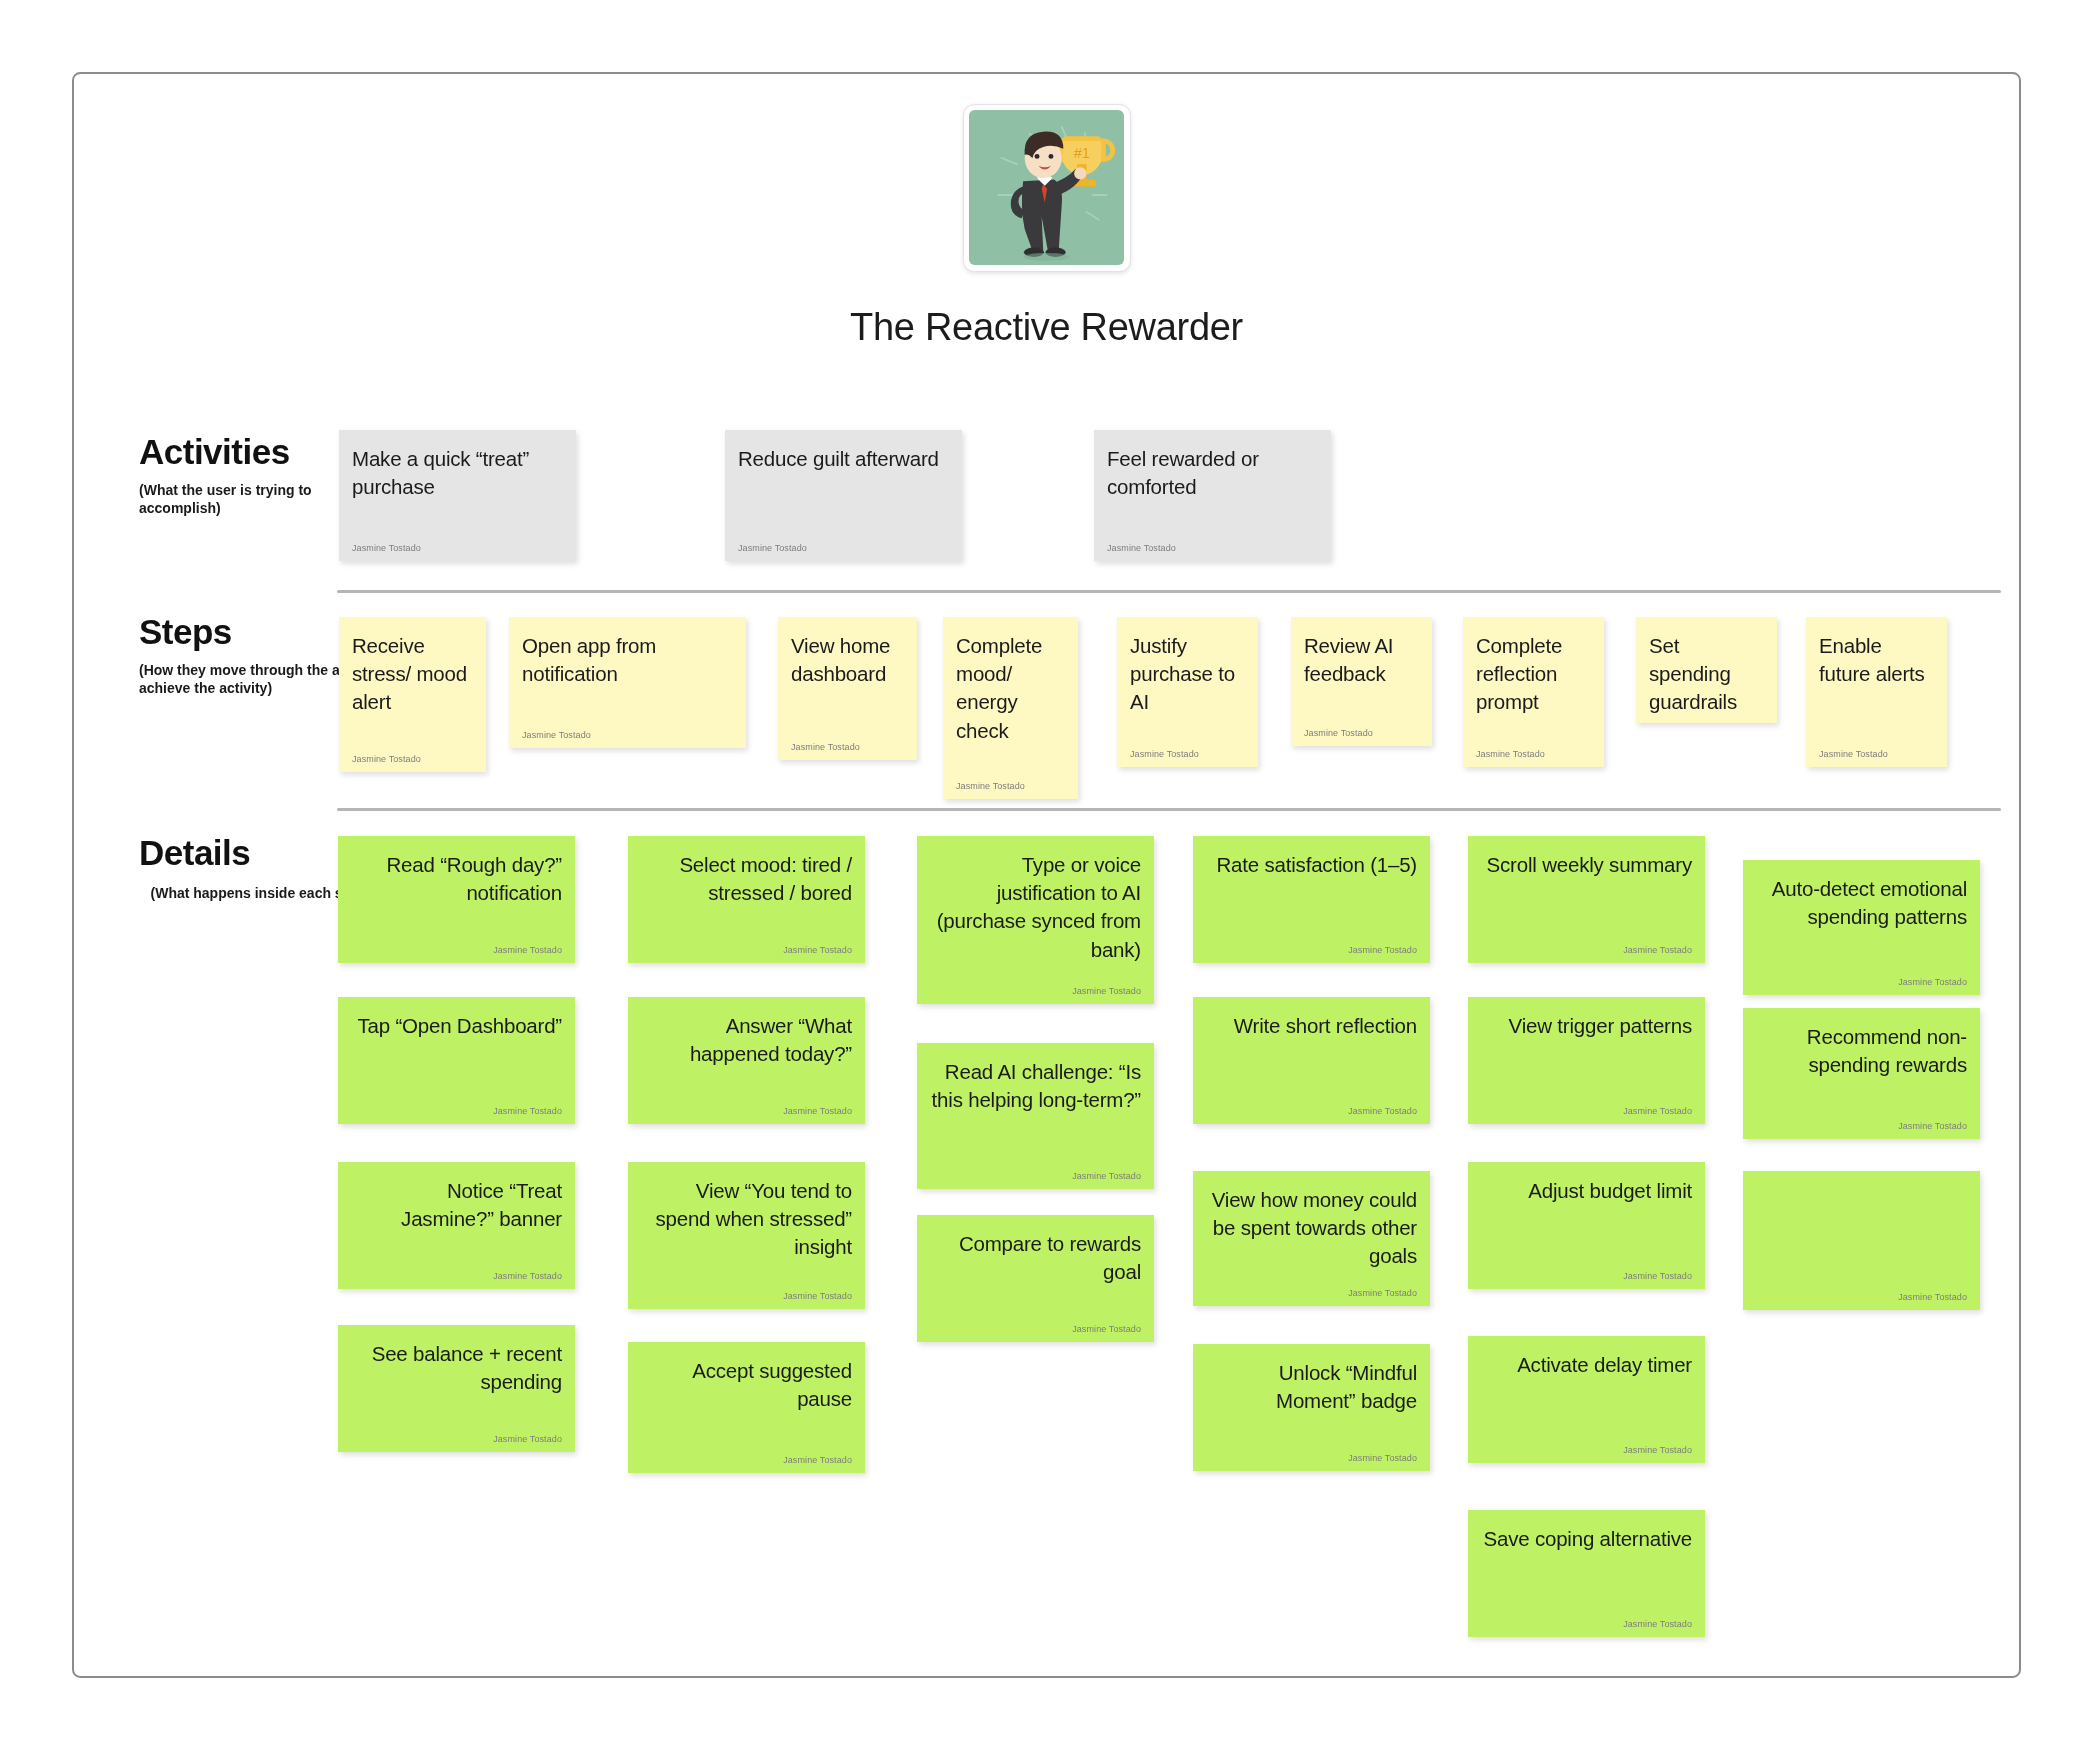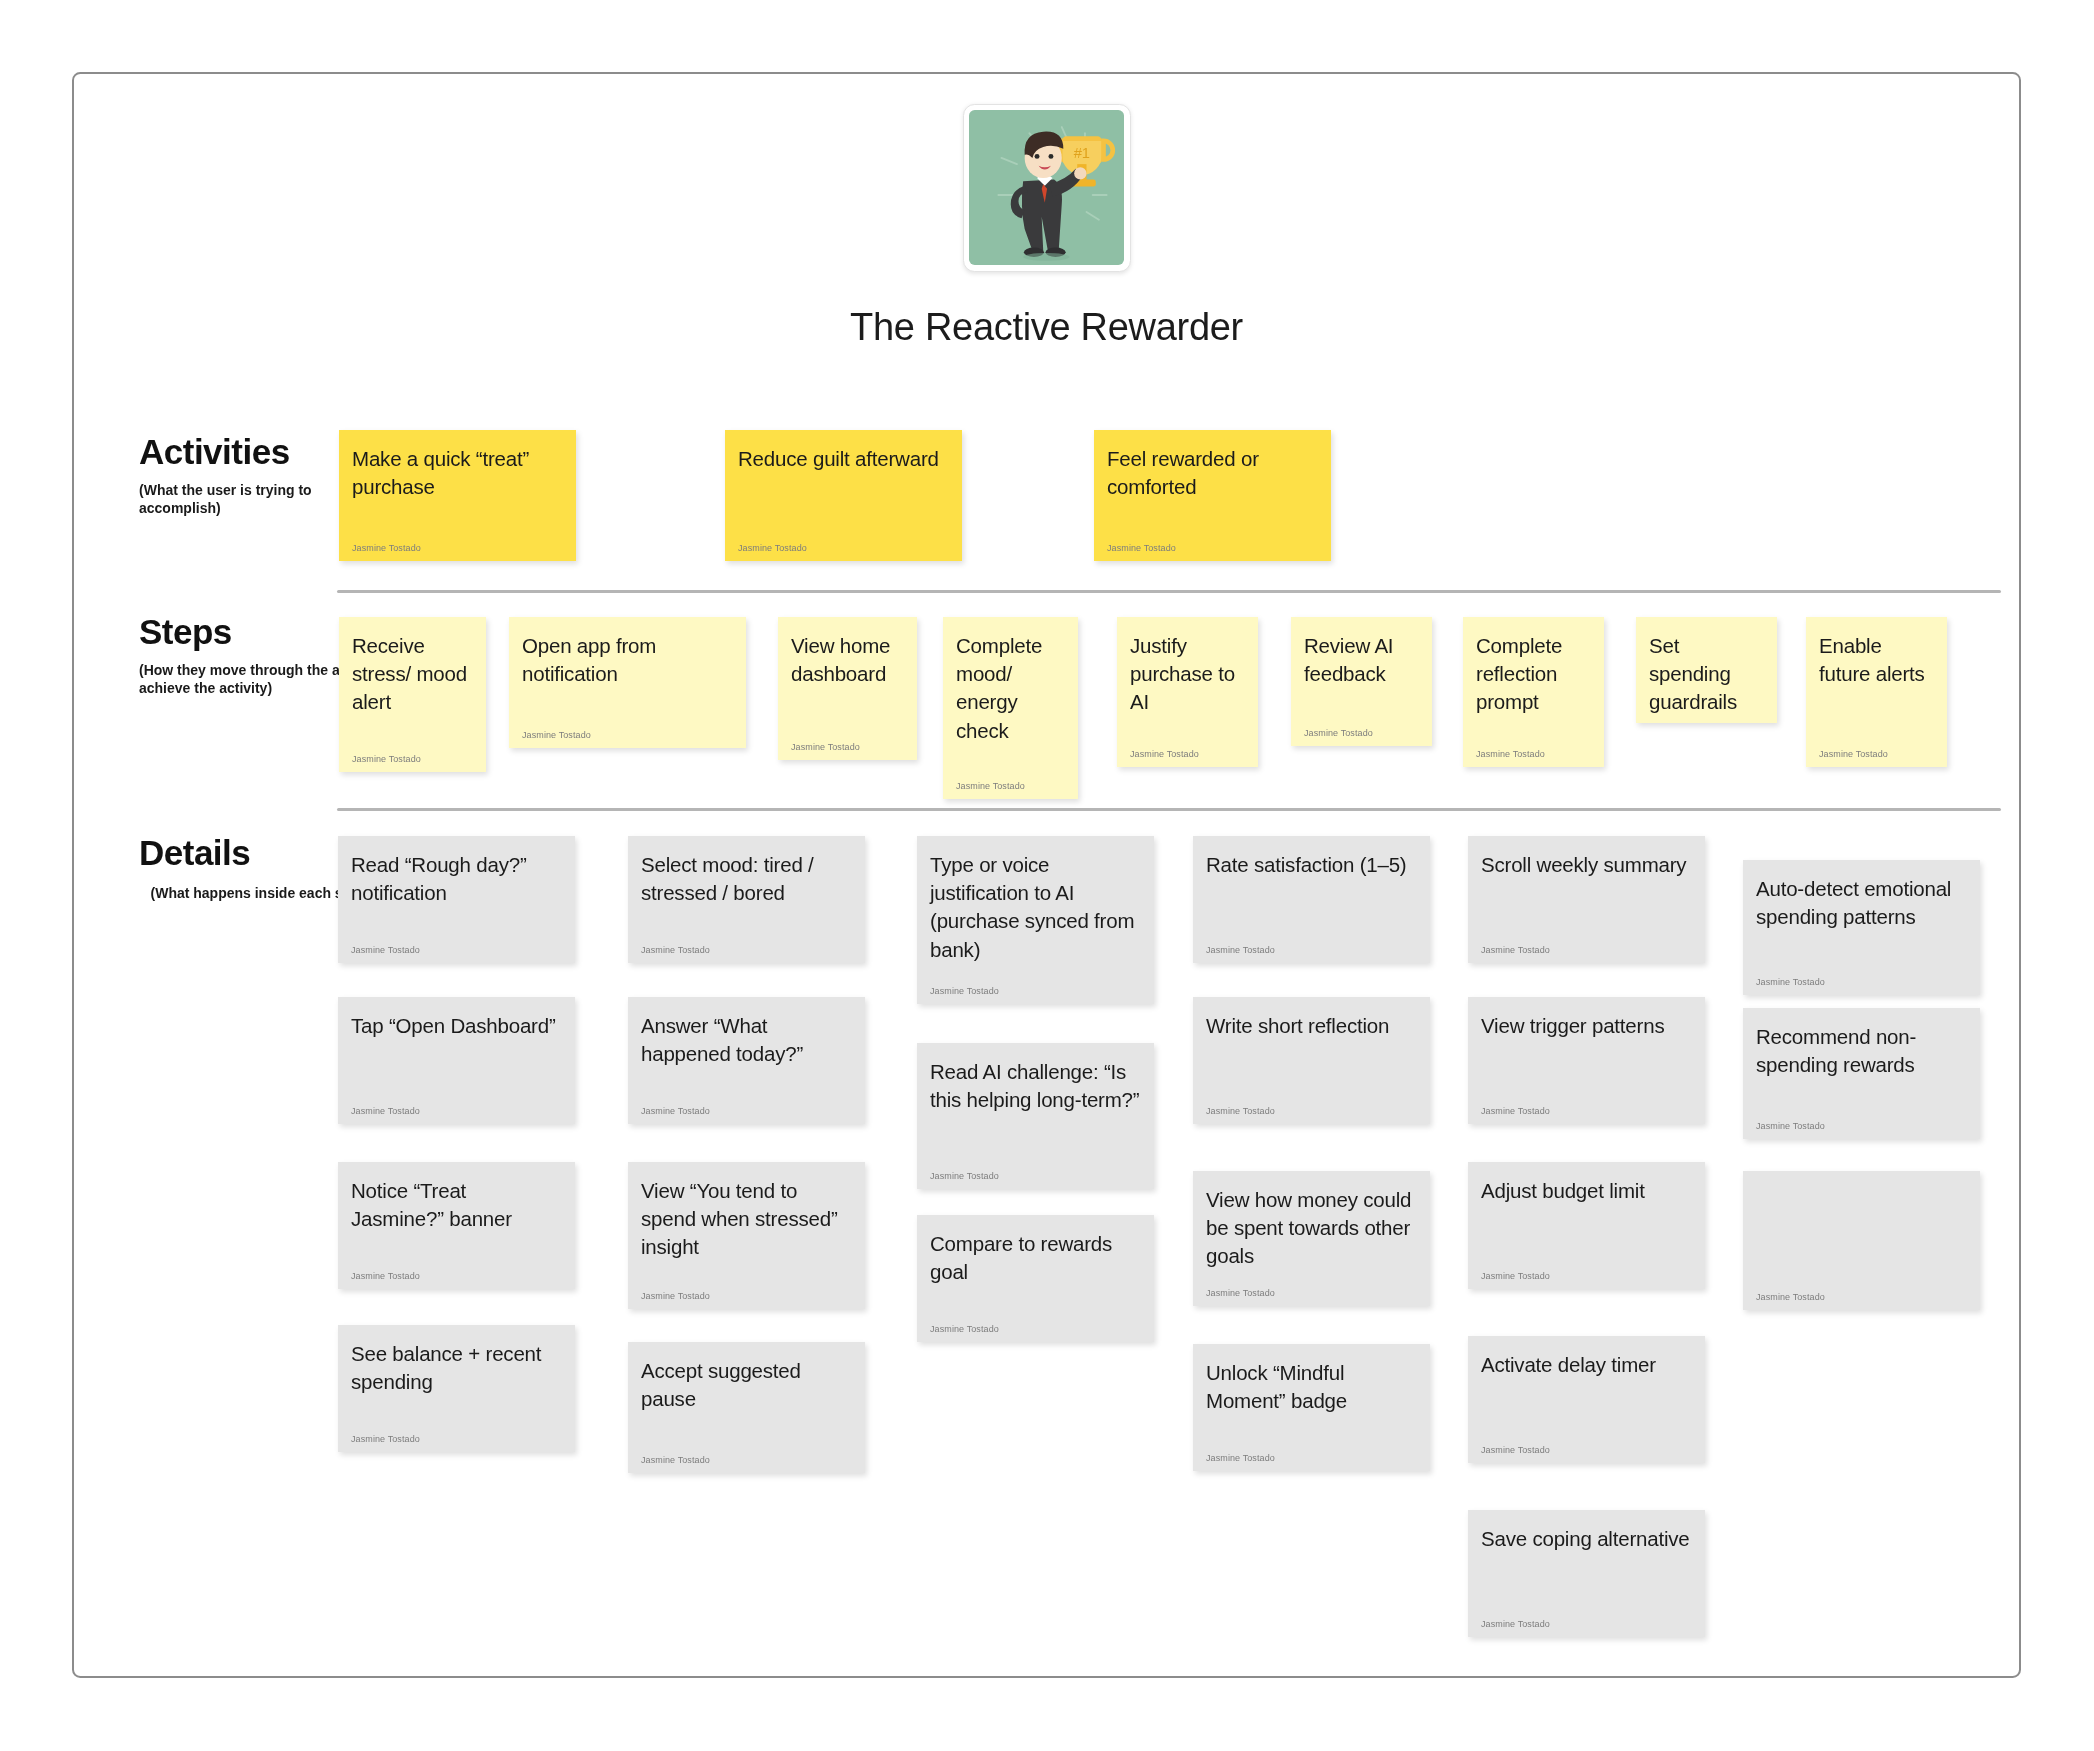--- a/index.html
+++ b/index.html
@@ -109,23 +109,23 @@
     letter-spacing: -0.2px;
     flex: 0 0 auto;
   }
   .note .note-author {
     margin-top: auto;
     font-size: 9px;
     color: #7d7d7d;
     letter-spacing: 0.1px;
     padding-top: 6.5px;
   }
-  .note.pink   { background: #fde047; }
+  .note.pink   { background: #e5e5e5; }
   .note.orange { background: #fef9c3; }
-  .note.yellow { background: #e5e5e5; }
+  .note.yellow { background: #bef264; text-align: right; }
 
   
   #notes-layer { position: absolute; left: 0; top: 0; width: 100%; height: 100%; }
 </style>
 </head>
 <body>
 
 <div id="board-frame">
 
   <div id="persona-header">

